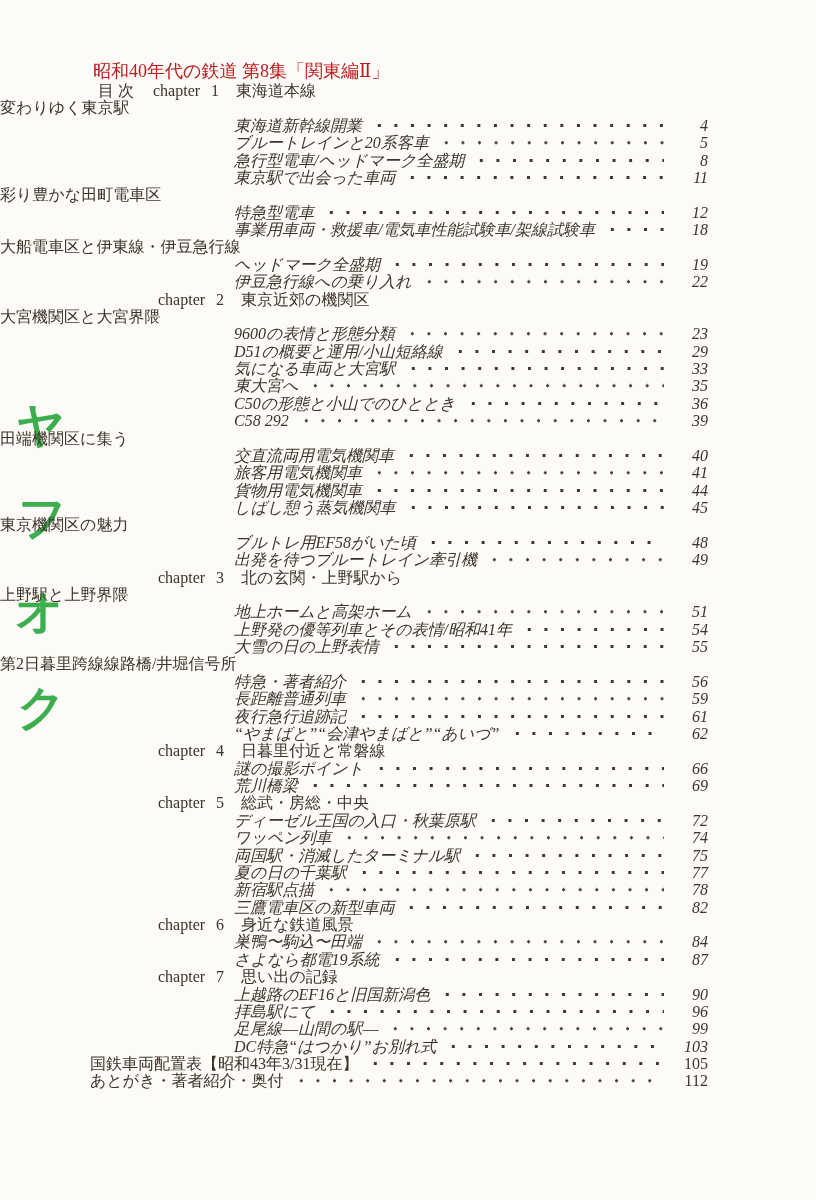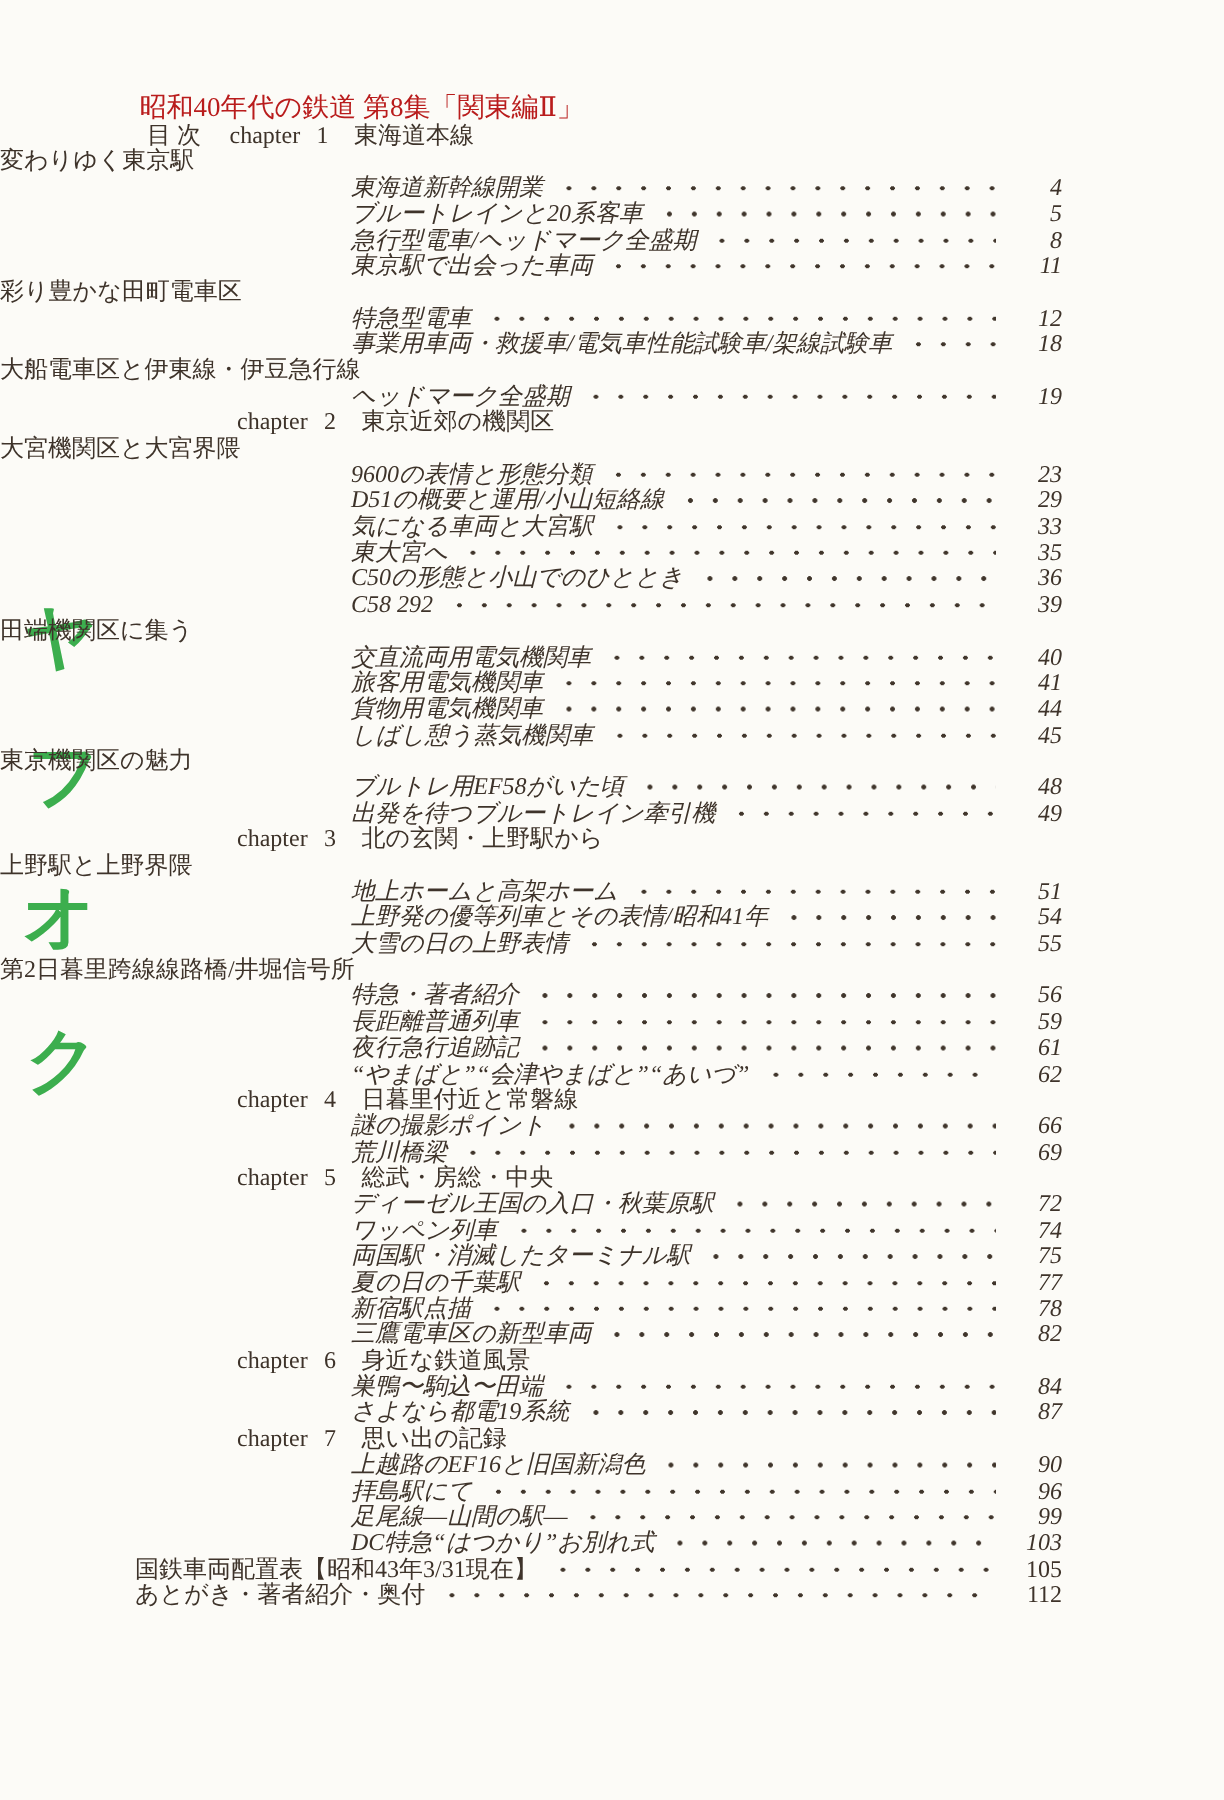--- a/index.html
+++ b/index.html
@@ -117,20 +117,25 @@
           <span class="pg">18</span>
         </div>
         <div class="row section">
           <span class="t">大船電車区と伊東線・伊豆急行線</span>
         </div>
         <div class="row item">
           <span class="t">ヘッドマーク全盛期</span>
           <span class="leader"></span>
           <span class="pg">19</span>
         </div>
+        <div class="row item">
+          <span class="t">伊豆急行線への乗り入れ</span>
+          <span class="leader"></span>
+          <span class="pg">22</span>
+        </div>
         <div class="row chapter">
           <span class="ch-word">chapter</span>
           <span class="ch-num">2</span>
           <span class="t">東京近郊の機関区</span>
         </div>
         <div class="row section">
           <span class="t">大宮機関区と大宮界隈</span>
         </div>
         <div class="row item">
           <span class="t">9600の表情と形態分類</span>

